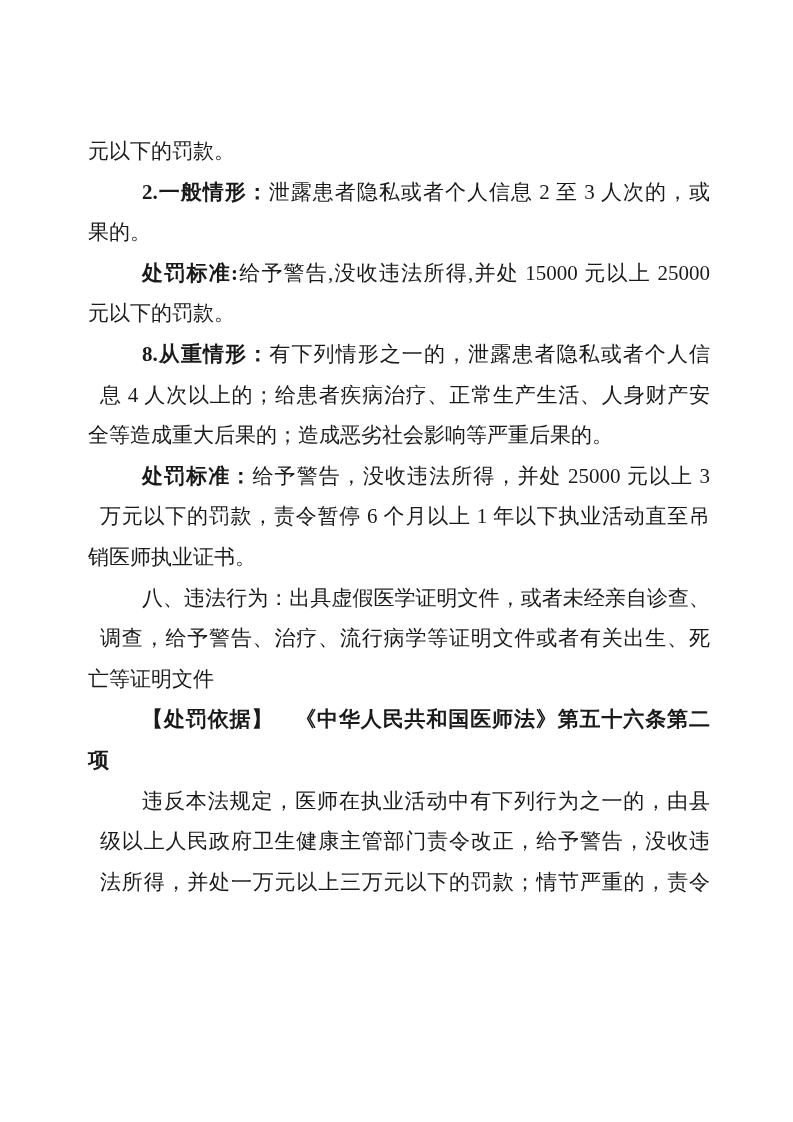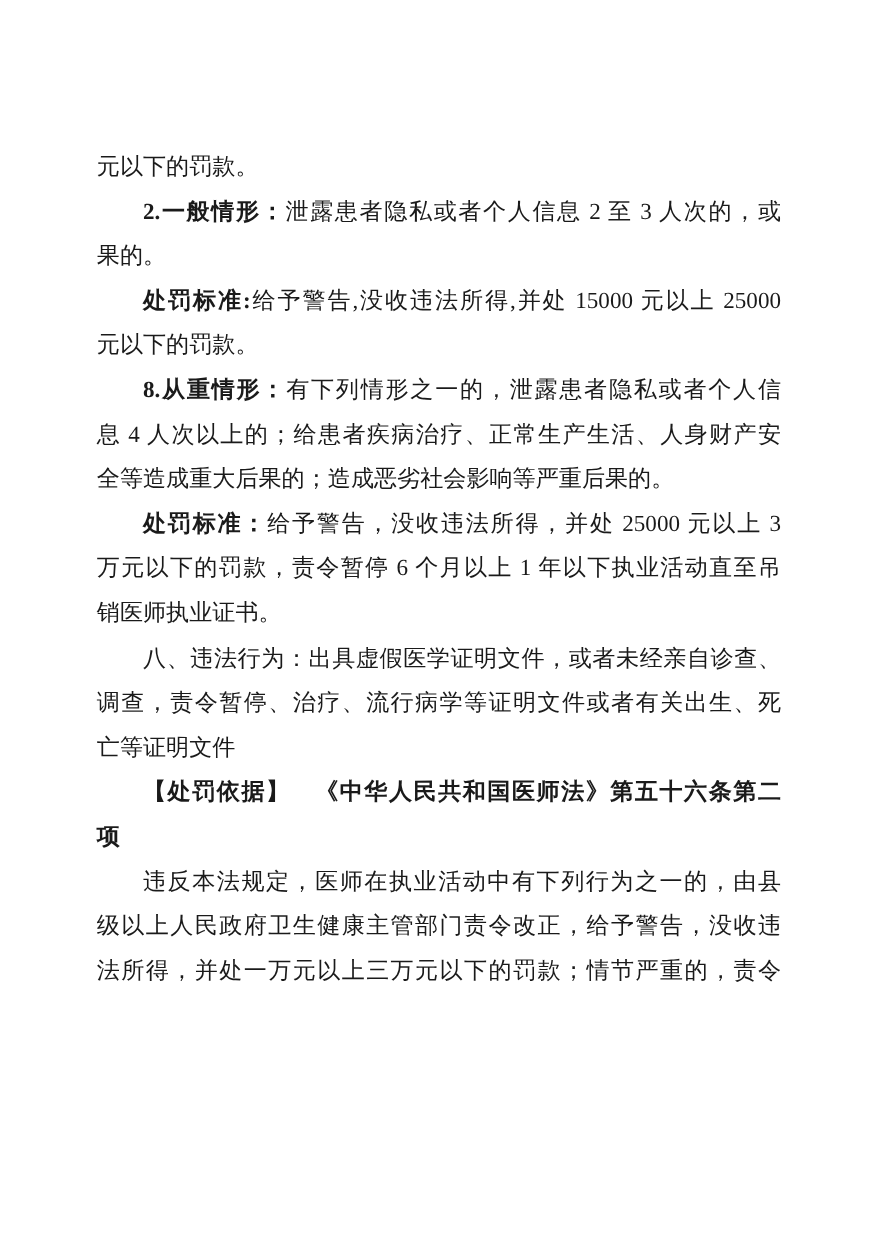--- a/index.html
+++ b/index.html
@@ -27,20 +27,21 @@
     line-height: 40.6px;
     font-size: 21px;
     white-space: normal;
     overflow: visible;
     text-align: left;
   }
   .just {
     text-align: justify;
     text-align-last: justify;
     text-justify: inter-character;
+    margin-left: 12px;
   }
   .ind {
     text-indent: 2em;
   }
   .bold {
     font-weight: bold;
   }
   .footer {
     position: absolute;
     left: 0;
@@ -77,21 +78,21 @@
     <div class="line"><span class="bold"></span><span>全等造成重大后果的；造成恶劣社会影响等严重后果的。</span></div>
 
     <div class="line just ind"><span class="bold">处罚标准：</span><span>给予警告，没收违法所得，并处 25000 元以上 3</span></div>
 
     <div class="line just"><span class="bold"></span><span>万元以下的罚款，责令暂停 6 个月以上 1 年以下执业活动直至吊</span></div>
 
     <div class="line"><span class="bold"></span><span>销医师执业证书。</span></div>
 
     <div class="line just ind"><span class="bold"></span><span>八、违法行为：出具虚假医学证明文件，或者未经亲自诊查、</span></div>
 
-    <div class="line just"><span class="bold"></span><span>调查，责令暂停、治疗、流行病学等证明文件或者有关出生、死</span></div>
+    <div class="line just"><span class="bold"></span><span>调查，给予警告、治疗、流行病学等证明文件或者有关出生、死</span></div>
 
     <div class="line"><span class="bold"></span><span>亡等证明文件</span></div>
 
     <div class="line just ind"><span class="bold">【处罚依据】　《中华人民共和国医师法》第五十六条第二</span><span></span></div>
 
     <div class="line"><span class="bold">项</span><span></span></div>
 
     <div class="line just ind"><span class="bold"></span><span>违反本法规定，医师在执业活动中有下列行为之一的，由县</span></div>
 
     <div class="line just"><span class="bold"></span><span>级以上人民政府卫生健康主管部门责令改正，给予警告，没收违</span></div>

